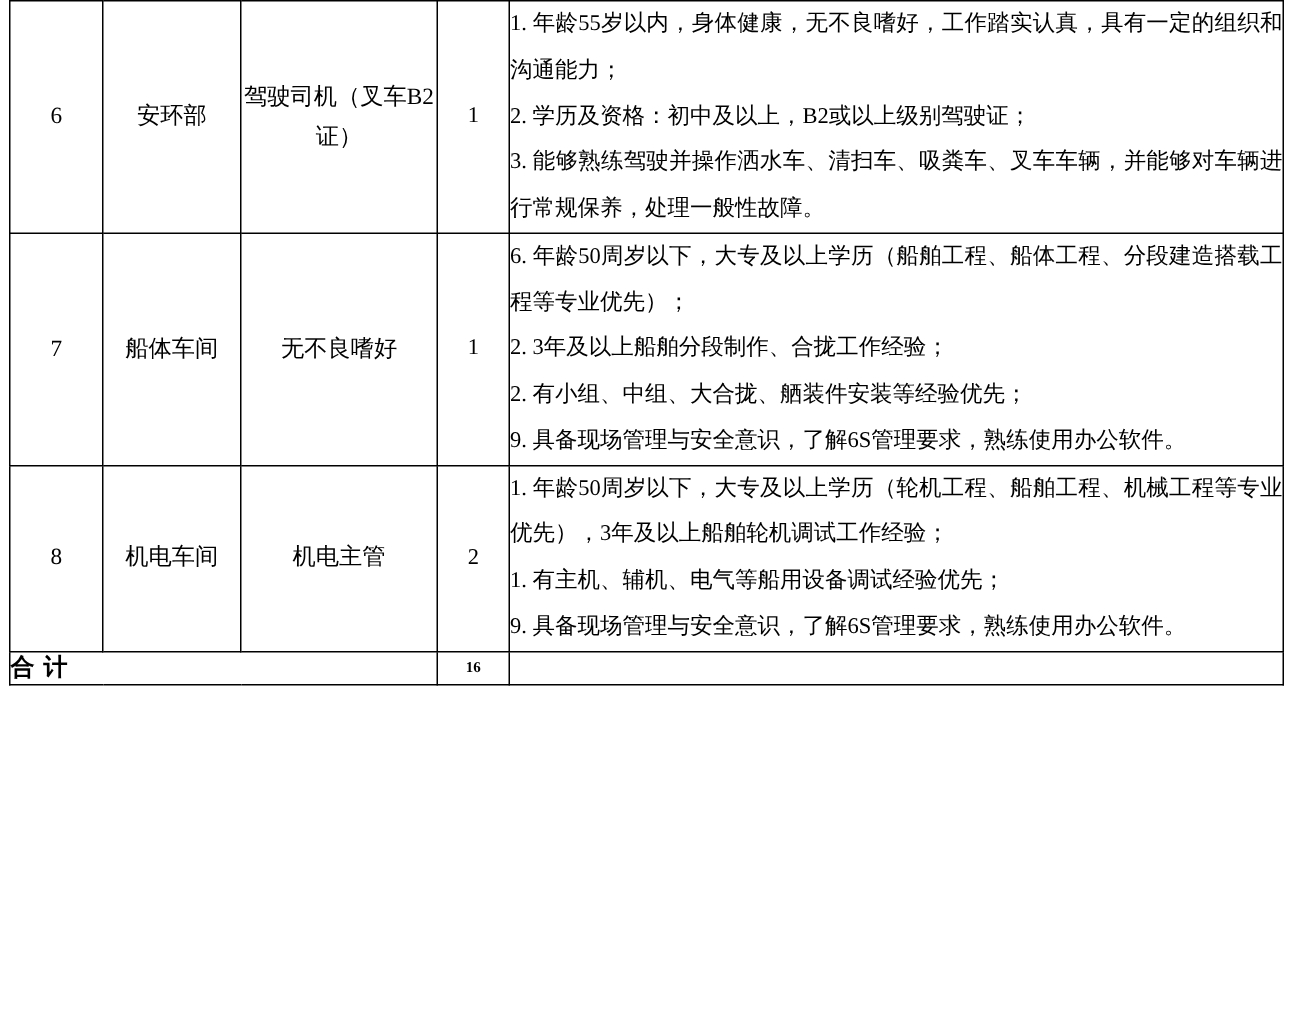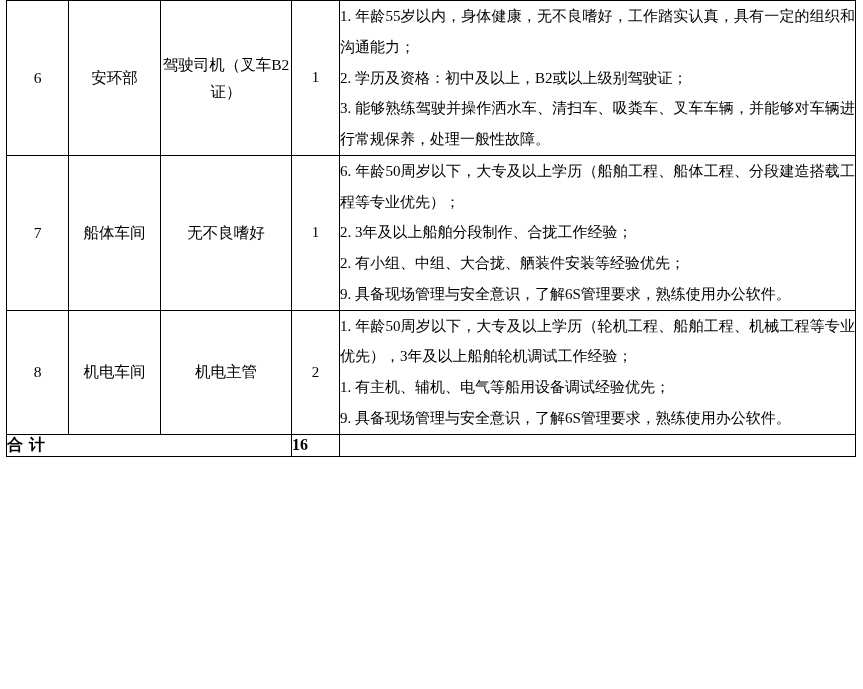--- a/index.html
+++ b/index.html
@@ -62,21 +62,22 @@
     text-justify: inter-ideograph;
   }
   .total-label {
     text-align: left;
     font-size: 16px;
     font-weight: bold;
     letter-spacing: 6px;
     padding: 14px 0;
   }
   .total-num {
-    font-size: 16px;
+    text-align: center;
+    font-size: 10px;
     font-weight: bold;
   }
   .empty-cell { }
   .num-cell {
     text-align: center;
     font-size: 15px;
   }
 </style>
 </head>
 <body>

